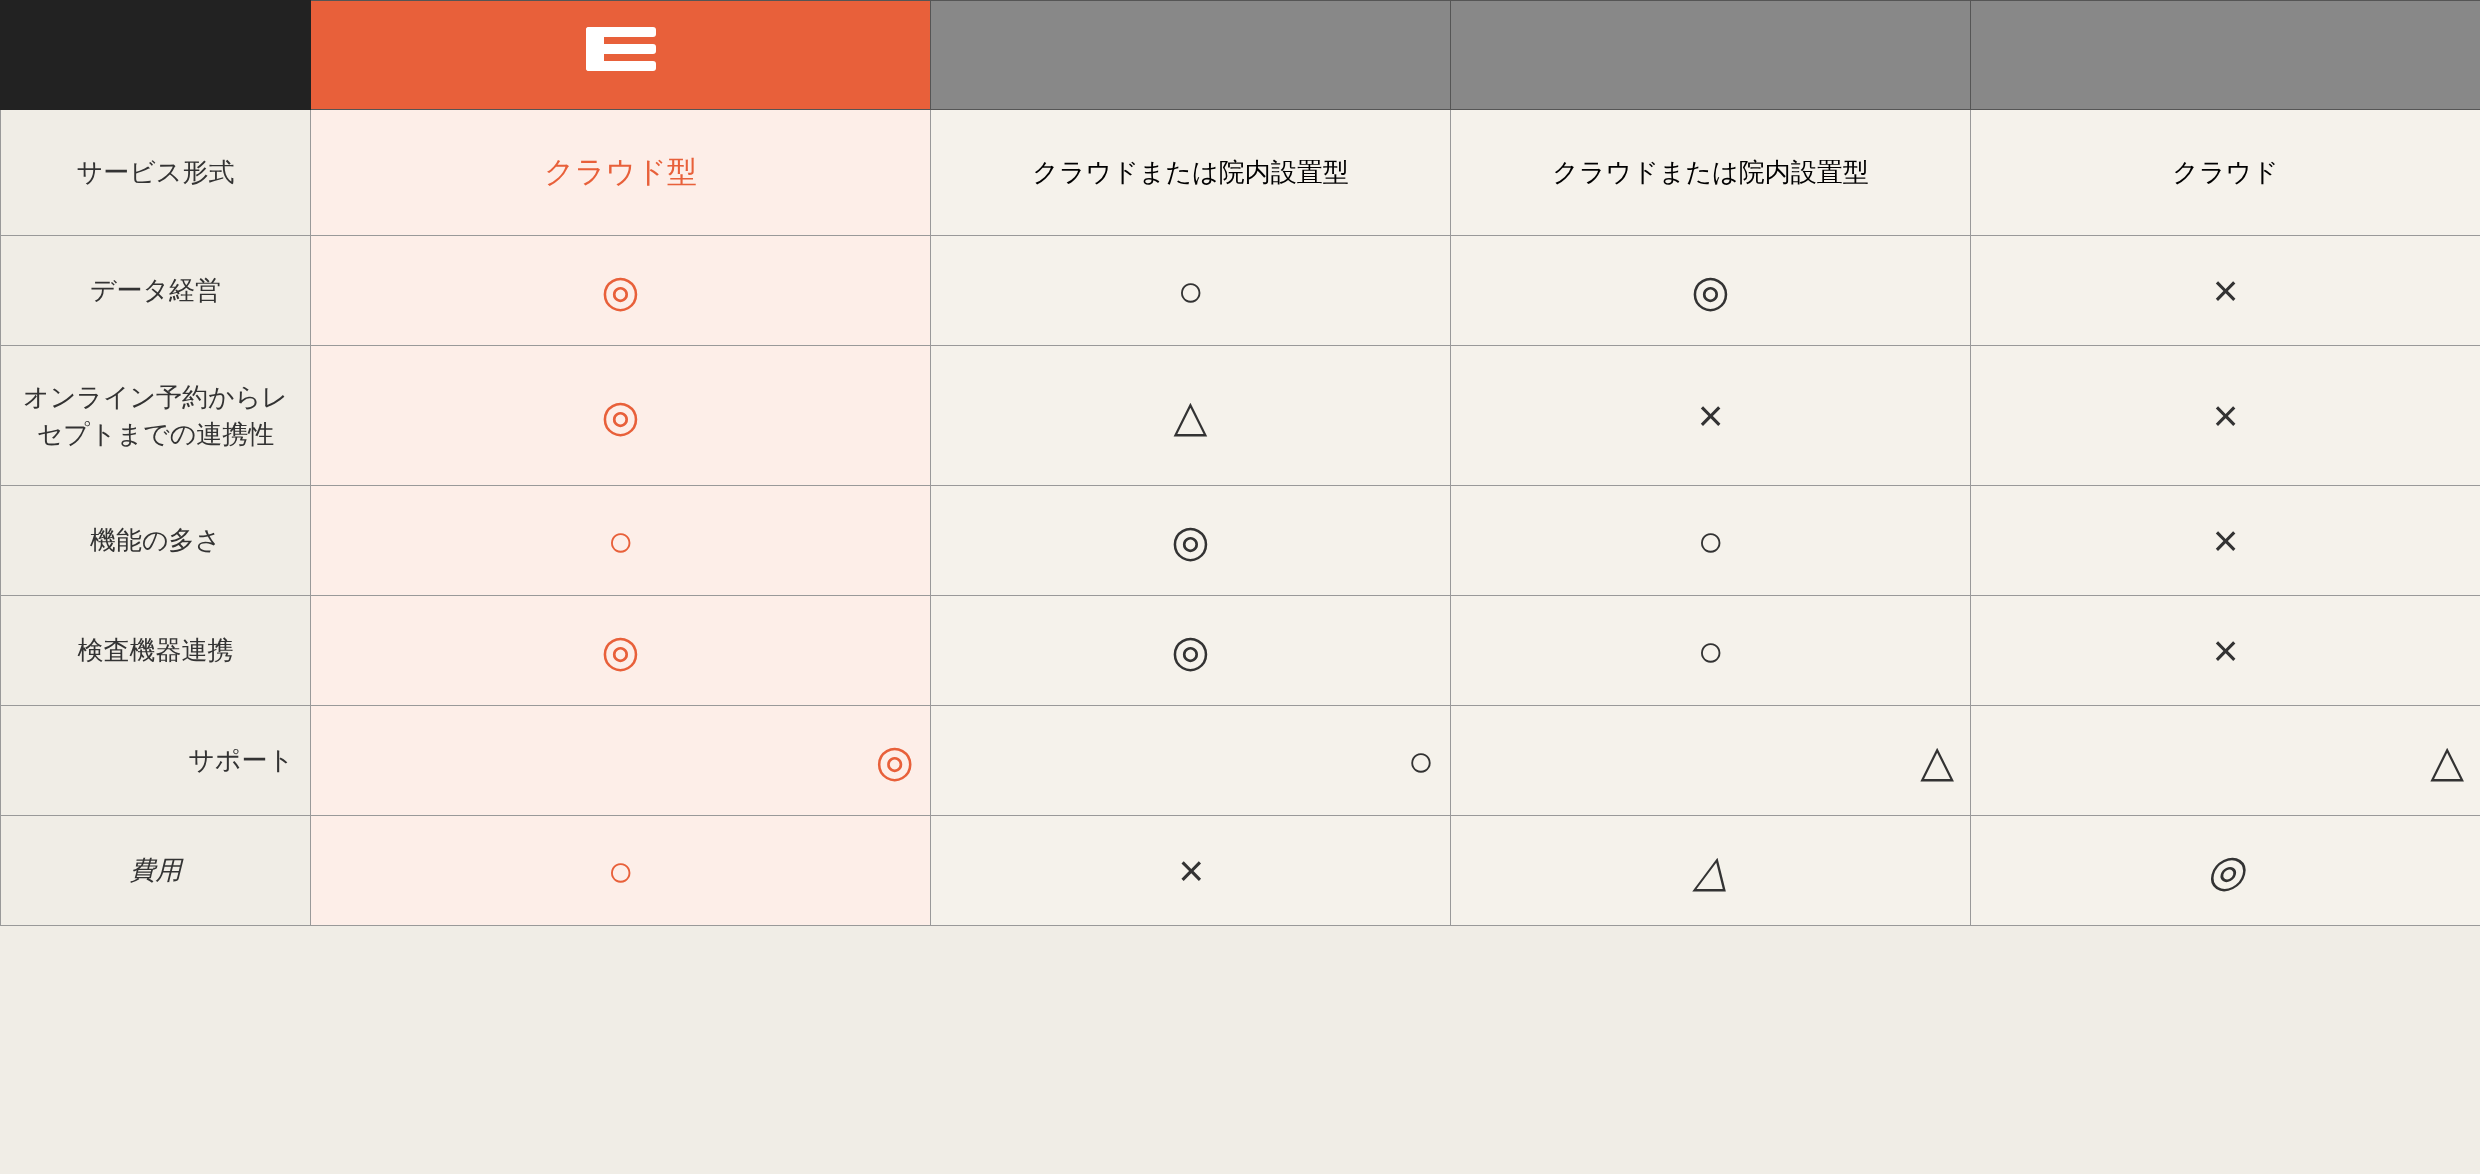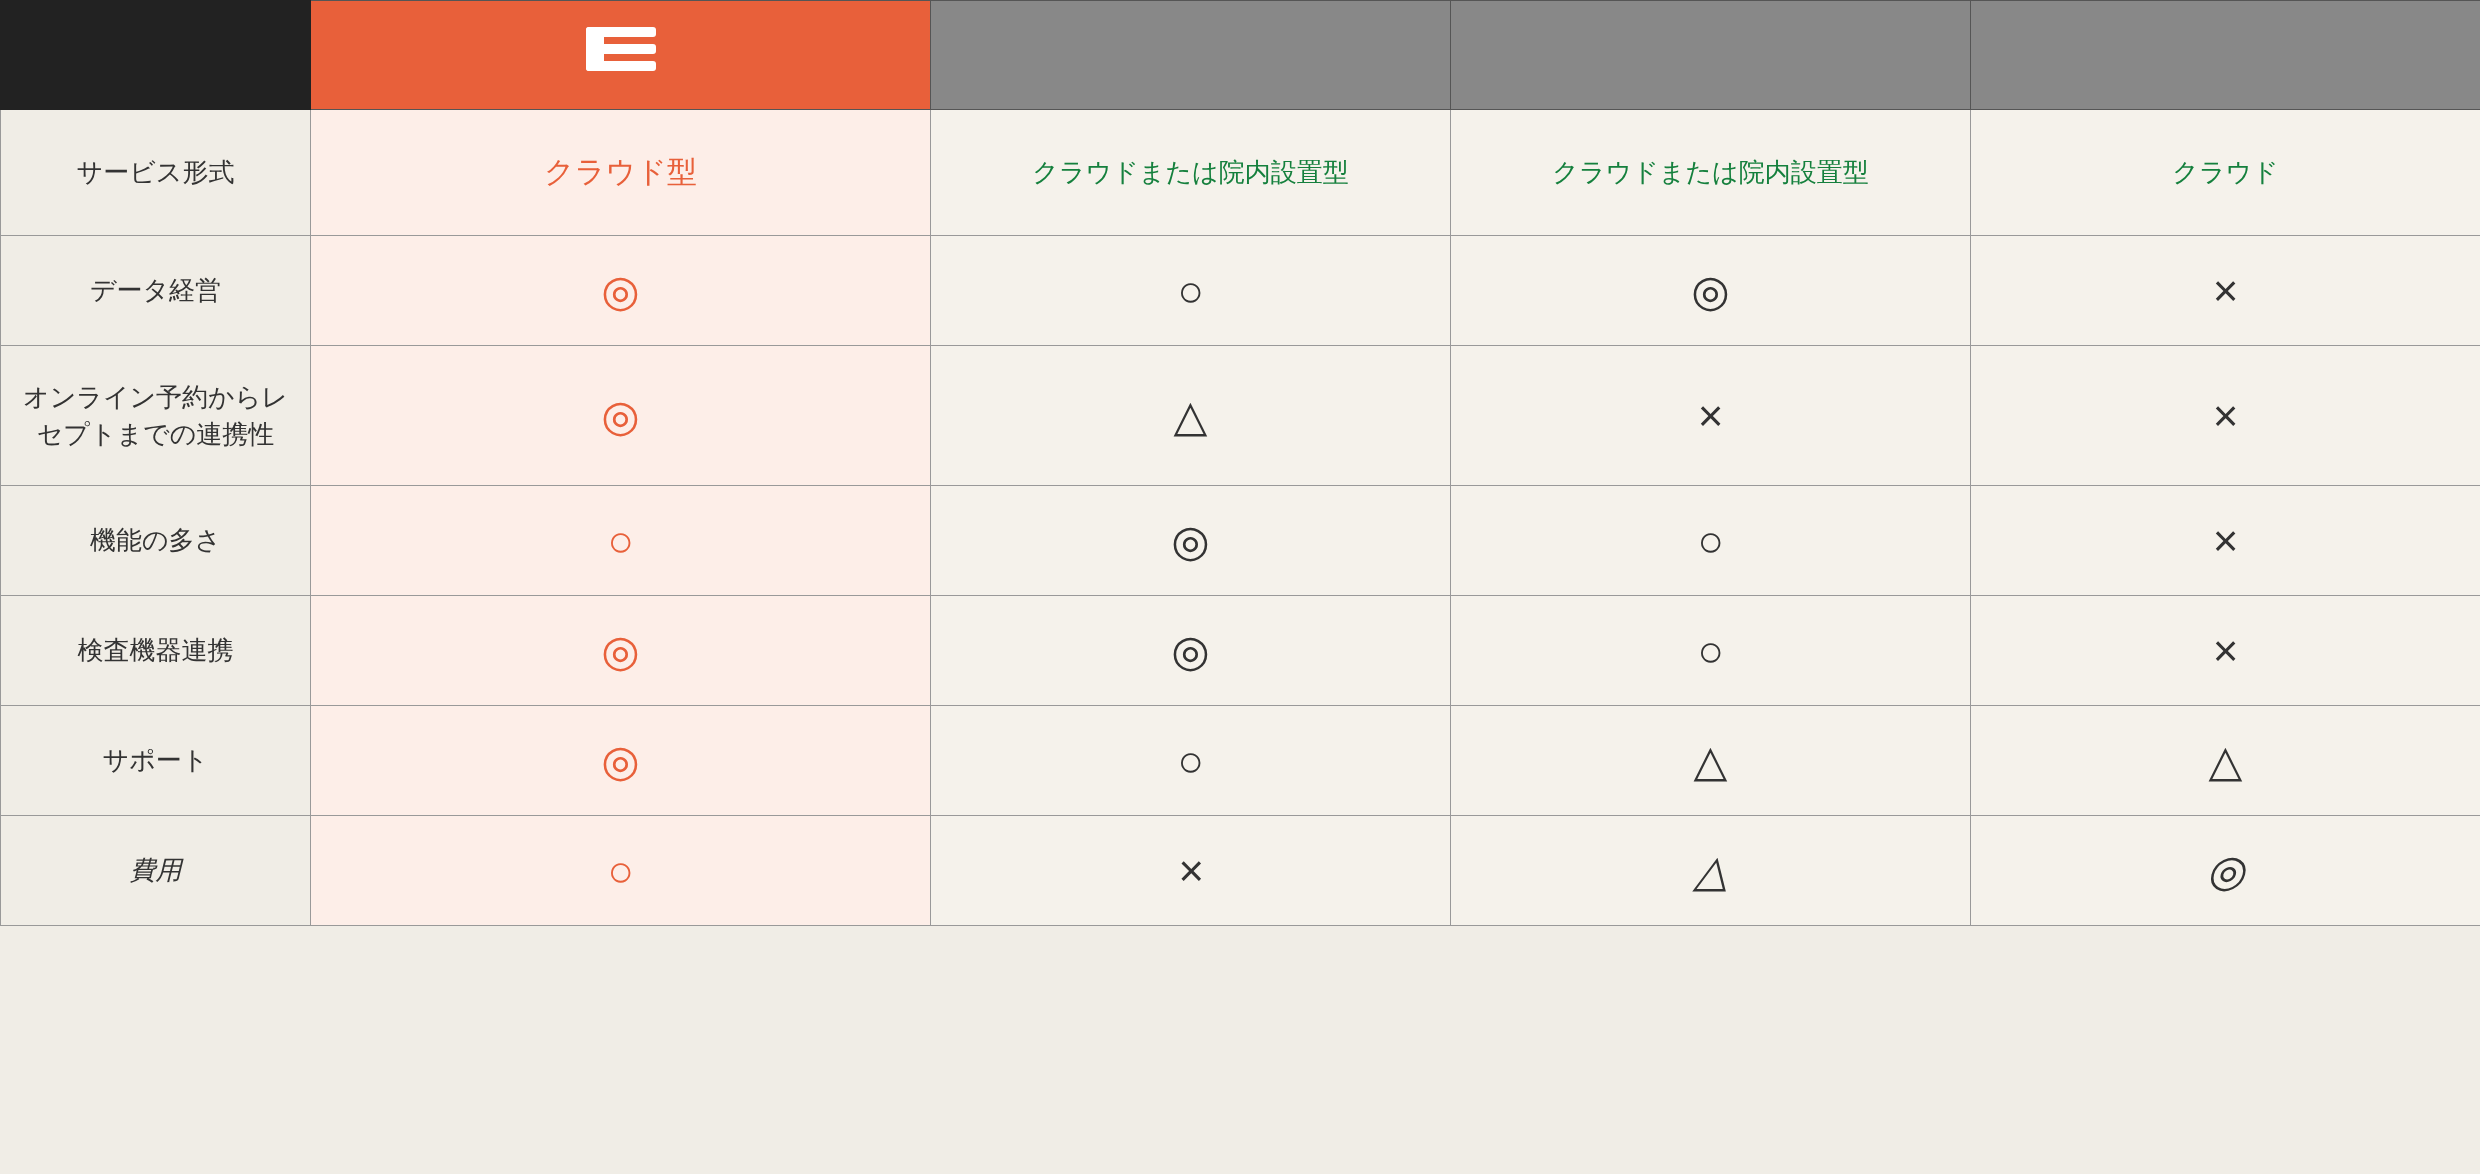--- a/index.html
+++ b/index.html
@@ -87,32 +87,32 @@
     }
 
     td.company-cell {
       background: #f5f2eb;
       color: #333;
       font-size: 44px;
     }
 
     td.company-cell.text-content {
       font-size: 26px;
-      color: #15803d;
+      color: #000000;
     }
 
     
     tr.row-service td { height: 126px; }
     tr.row-speed td { height: 130px; }
     tr.row-data td { height: 110px; }
     tr.row-online td { height: 140px; }
     tr.row-features td { height: 110px; }
     tr.row-simple td { height: 110px; }
     tr.row-equipment td { height: 110px; }
-    tr.row-support td { height: 110px; }
+    tr.row-support td { height: 110px; text-align: right; }
     tr.row-cost td { height: 110px; font-style: italic; }
 
     
     .logo-container {
       display: flex;
       flex-direction: column;
       align-items: center;
       justify-content: center;
       gap: 6px;
     }

